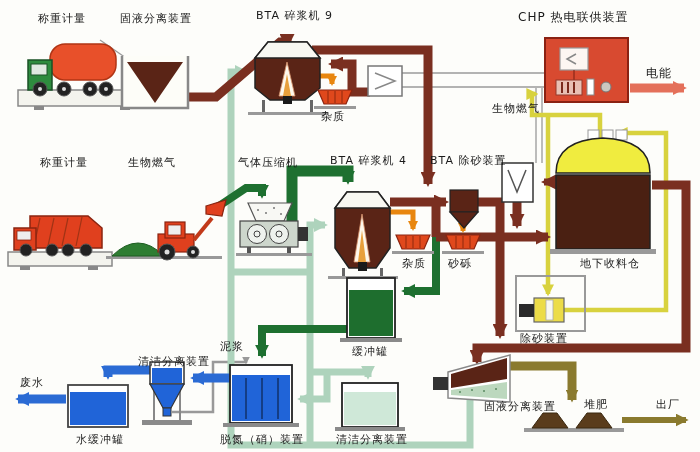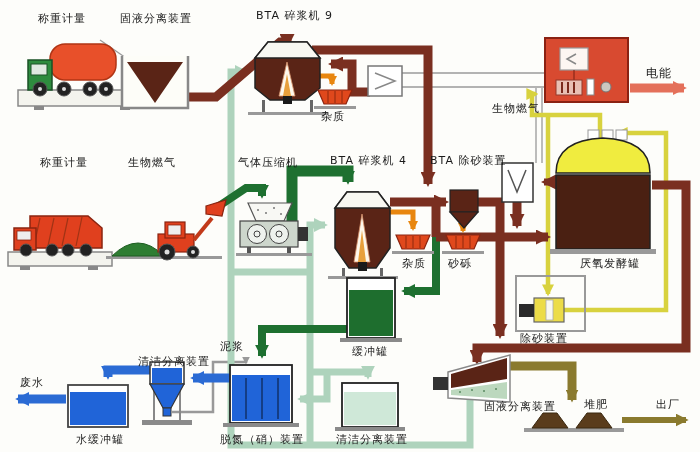--- a/index.html
+++ b/index.html
@@ -310,31 +310,32 @@
   <g>
     <rect x="524" y="428" width="100" height="4" fill="#999"></rect>
     <polygon points="532,428 543,413 557,413 568,428" fill="#5a3c1c" stroke="#3a2810"></polygon>
     <polygon points="576,428 587,413 601,413 612,428" fill="#5a3c1c" stroke="#3a2810"></polygon>
   </g>
 </svg>
 
   <div class="lbl" style="left:38px;top:13px">称重计量</div>
   <div class="lbl" style="left:120px;top:13px">固液分离装置</div>
   <div class="lbl" style="left:256px;top:10px">BTA 碎浆机 9</div>
+  <div class="lbl big" style="left:518px;top:11px">CHP 热电联供装置</div>
   <div class="lbl big" style="left:646px;top:67px">电能</div>
   <div class="lbl" style="left:321px;top:111px">杂质</div>
   <div class="lbl" style="left:492px;top:103px">生物燃气</div>
   <div class="lbl" style="left:40px;top:157px">称重计量</div>
   <div class="lbl" style="left:128px;top:157px">生物燃气</div>
   <div class="lbl" style="left:238px;top:157px">气体压缩机</div>
   <div class="lbl" style="left:330px;top:155px">BTA 碎浆机 4</div>
   <div class="lbl" style="left:430px;top:155px">BTA 除砂装置</div>
   <div class="lbl" style="left:402px;top:258px">杂质</div>
   <div class="lbl" style="left:448px;top:258px">砂砾</div>
-  <div class="lbl" style="left:580px;top:258px">厌氧发酵罐</div>
+  <div class="lbl" style="left:580px;top:258px">地下收料仓</div>
   <div class="lbl" style="left:520px;top:333px">除砂装置</div>
   <div class="lbl" style="left:352px;top:346px">缓冲罐</div>
   <div class="lbl" style="left:220px;top:341px">泥浆</div>
   <div class="lbl" style="left:138px;top:356px">清洁分离装置</div>
   <div class="lbl" style="left:20px;top:377px">废水</div>
   <div class="lbl" style="left:76px;top:434px">水缓冲罐</div>
   <div class="lbl" style="left:220px;top:434px">脱氮（硝）装置</div>
   <div class="lbl" style="left:336px;top:434px">清洁分离装置</div>
   <div class="lbl" style="left:484px;top:401px">固液分离装置</div>
   <div class="lbl" style="left:584px;top:399px">堆肥</div>

